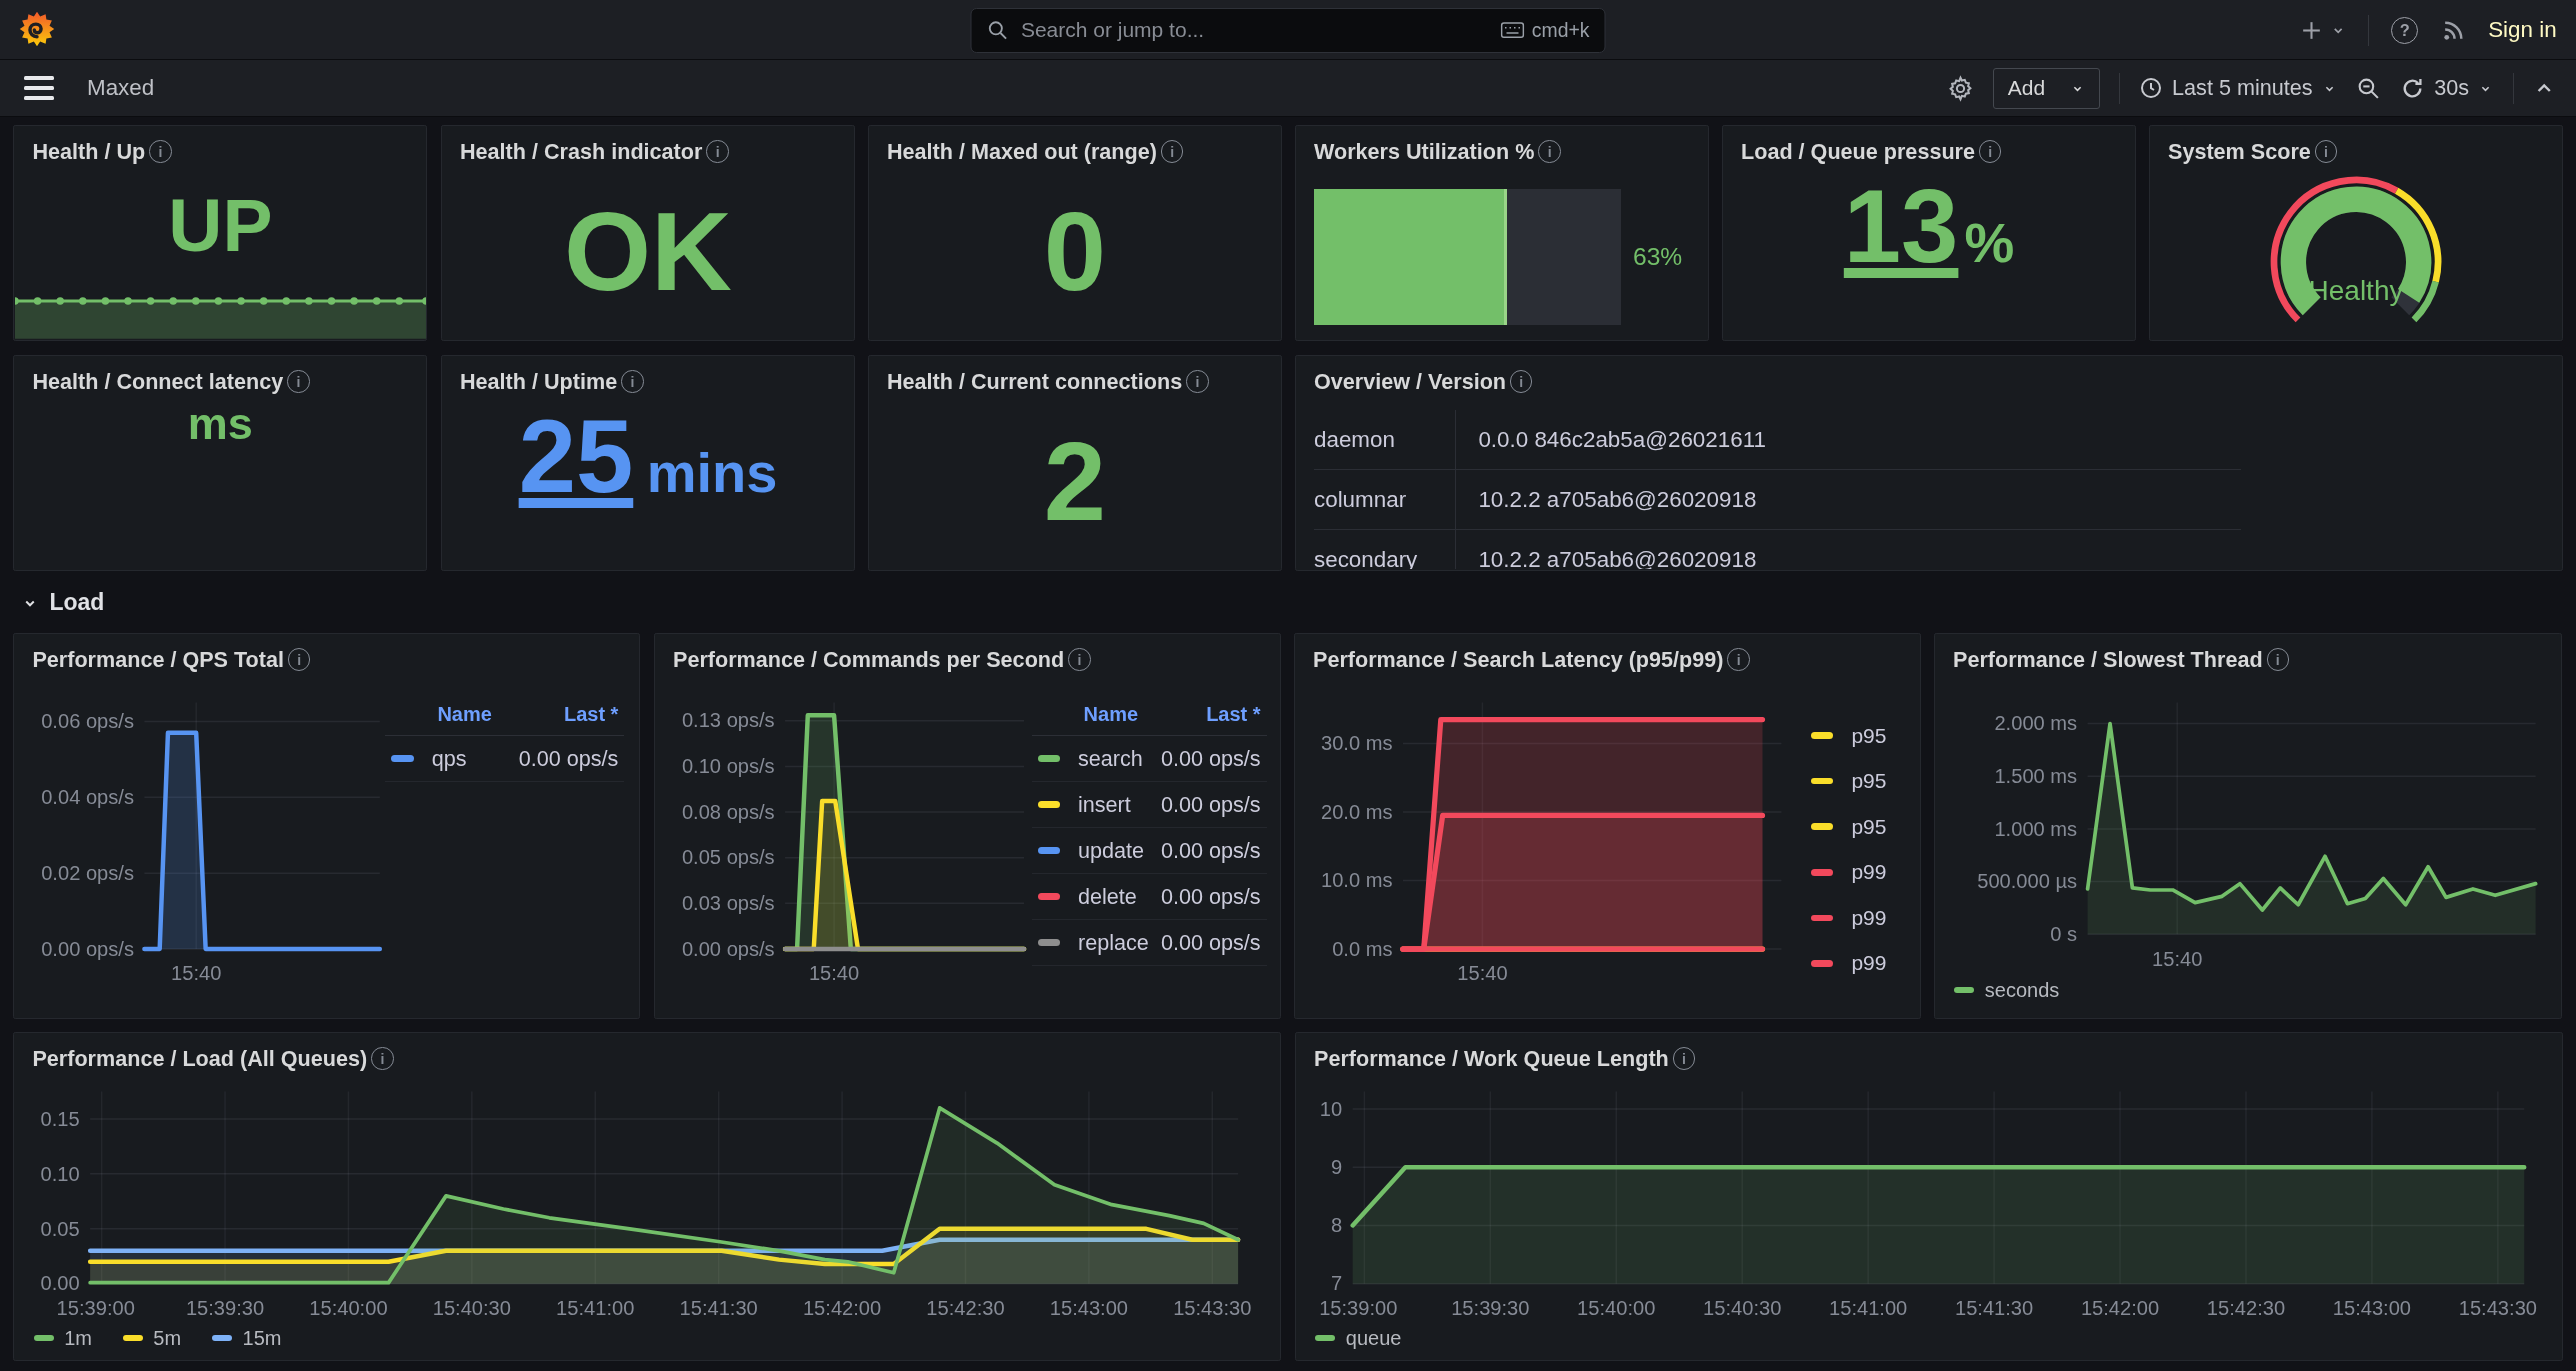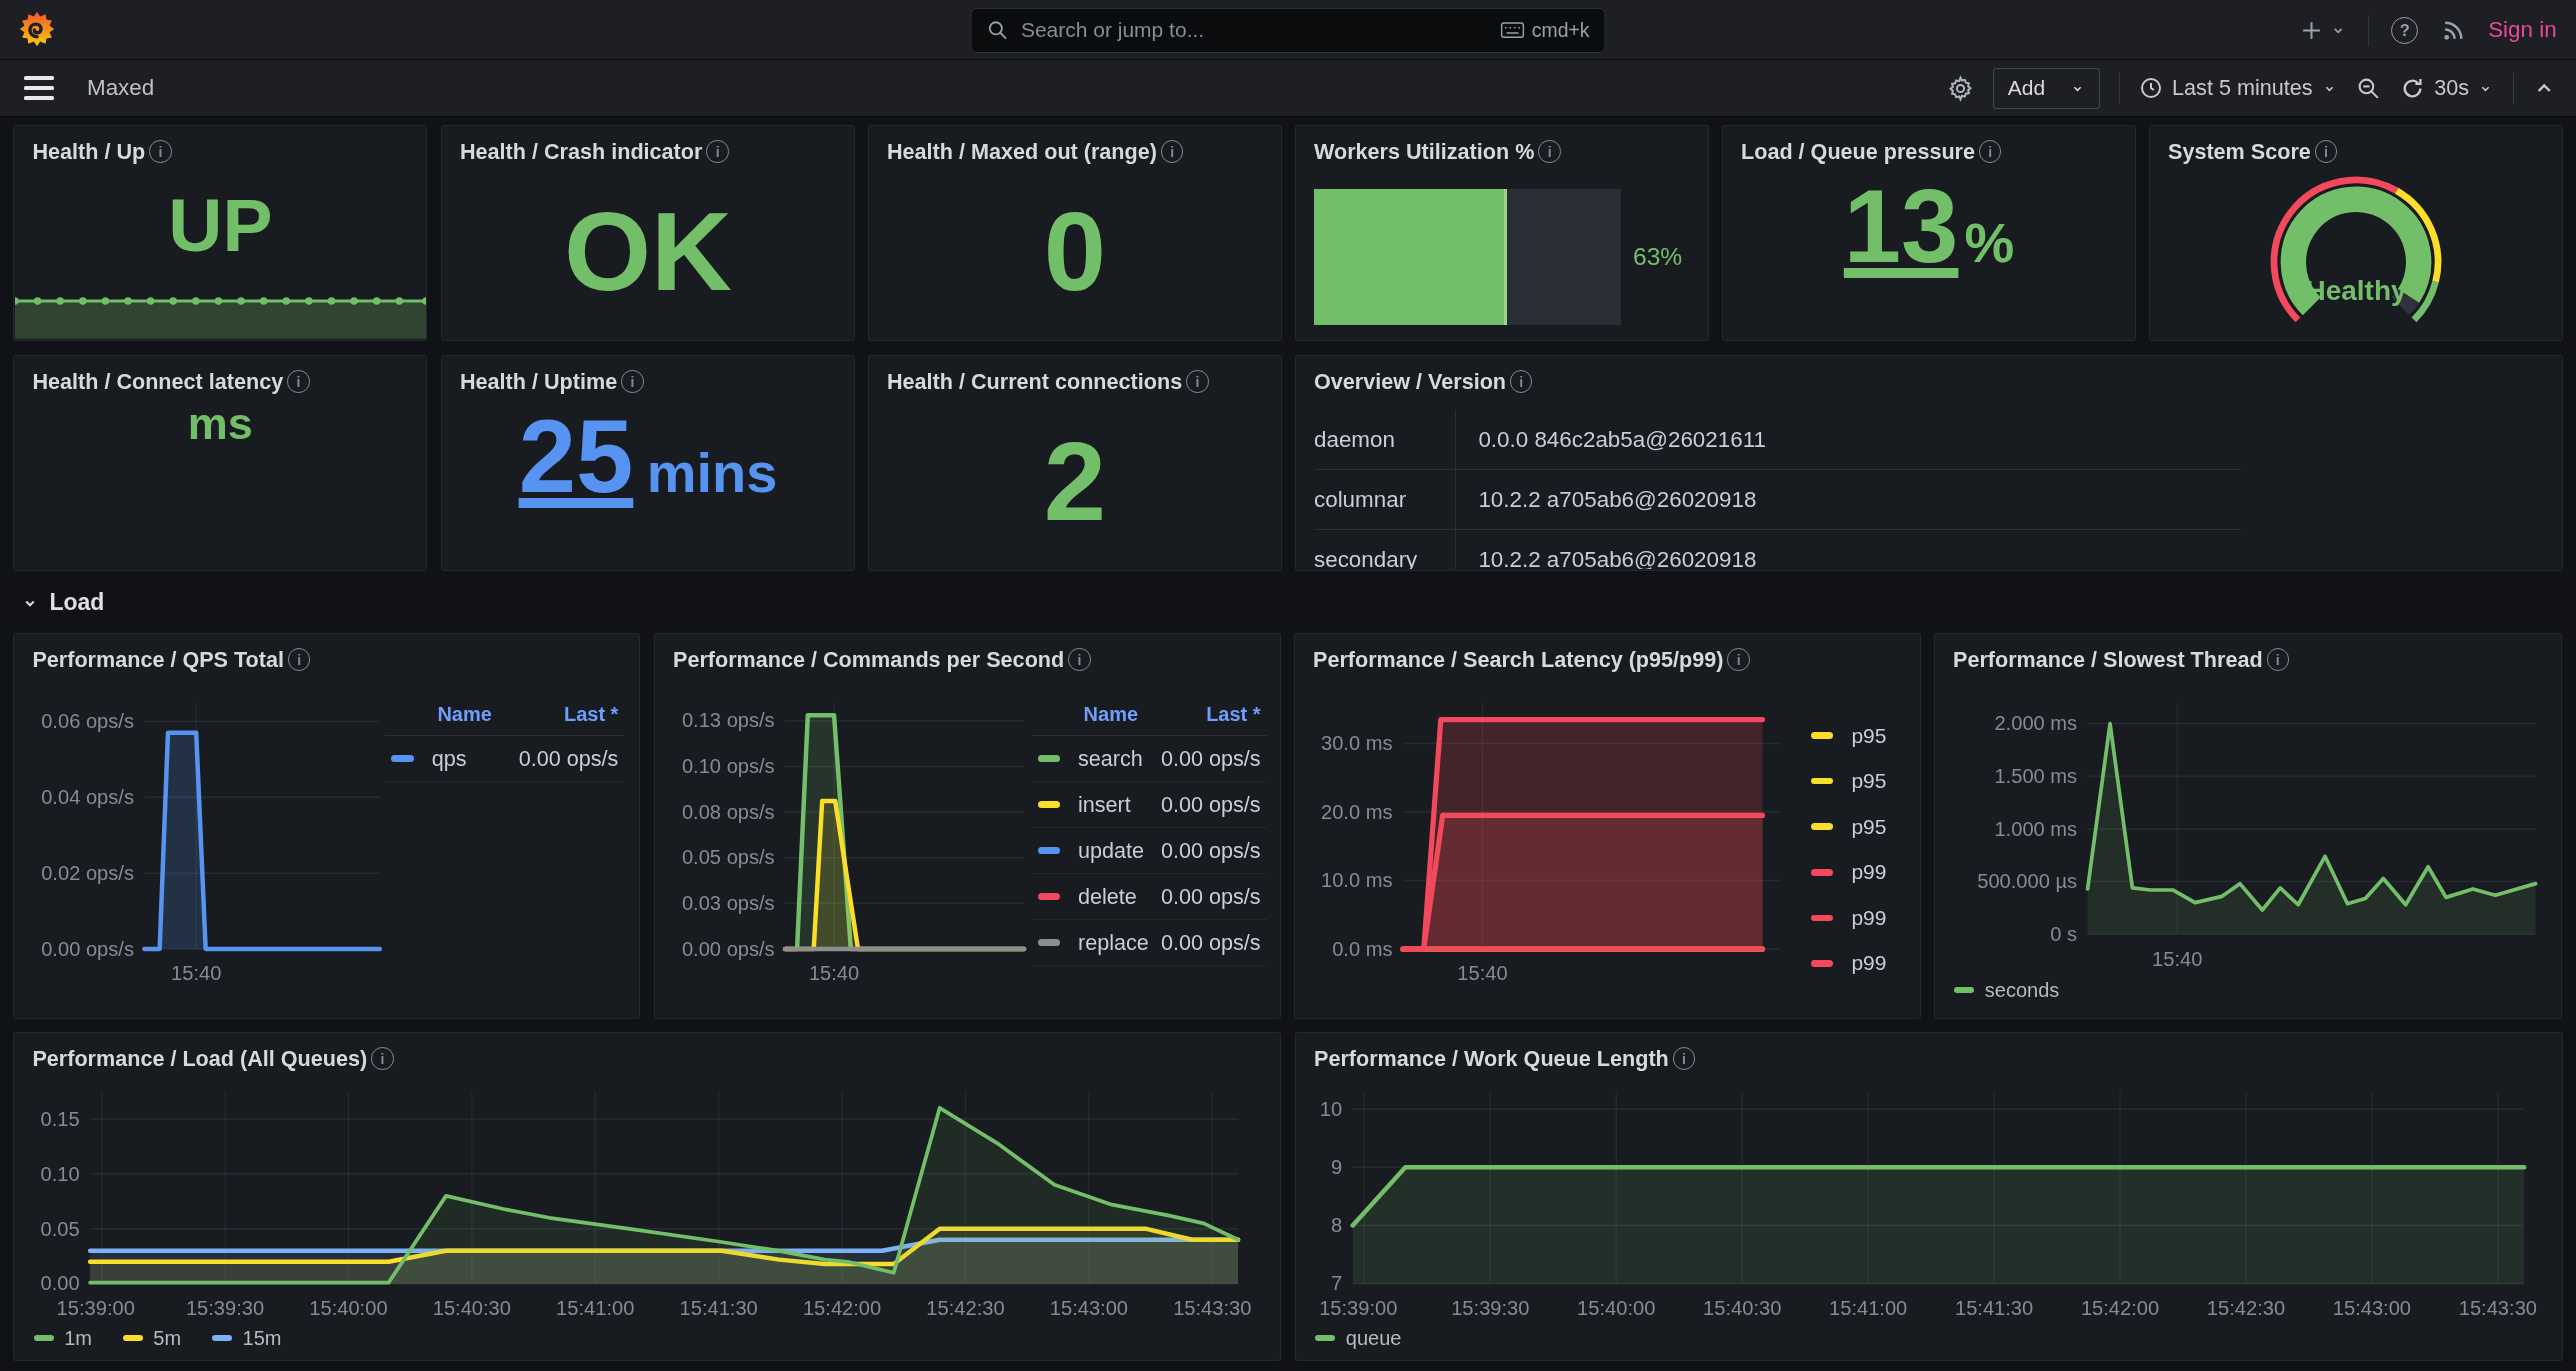--- a/index.html
+++ b/index.html
@@ -12,21 +12,21 @@
   .logo { position:absolute; left:19.4px; top:11.2px; width:36px; height:36px; }
   .searchbox { position:absolute; left:50%; top:7.5px; transform:translateX(-50%);
     width:635px; height:45px; background:#0b0c0e; border:0.7px solid #2e3138; border-radius:6px;
     display:flex; align-items:center; padding:0 15px; gap:12px; }
   .searchbox input { flex:1; background:transparent; border:none; outline:none;
     font-size:21px; color:#ccccdc; font-family:inherit; }
   .searchbox input::placeholder { color:#888c94; }
   .kbd-hint { display:flex; align-items:center; gap:7.5px; color:#9aa0a8; font-size:19.4px; }
   .top-right { position:absolute; right:19.4px; top:0; height:60px; display:flex; align-items:center; gap:22.4px; }
   .vdiv { width:0.7px; height:31px; background:#34373d; }
-  .signin { font-size:22.4px; color:#ec4899; font-weight:500; }
+  .signin { font-size:22.4px; color:#fef9c3; font-weight:500; }
   .iconbtn { display:flex; align-items:center; justify-content:center; color:#9da0a8; cursor:pointer; }
   .plusbtn { display:flex; align-items:center; gap:6px; color:#9da0a8; }
   .qmark { width:27px; height:27px; border:1.9px solid #9da0a8; border-radius:50%;
     display:flex; align-items:center; justify-content:center; font-size:16.4px; font-weight:700; color:#9da0a8; }
   .qmark::after { content:"?"; }
 
   .navbar { position:absolute; left:0; top:60px; width:2576px; height:57px; background:#1d1f24;
     border-bottom:0.7px solid #0b0c0f; display:flex; align-items:center; }
   .burger { margin-left:24px; width:30px; display:flex; flex-direction:column; gap:6px; }
   .burger span { display:block; height:3.7px; background:#e8e9ec; border-radius:1.5px; }
@@ -58,21 +58,21 @@
   
   .bargauge { position:absolute; left:18px; top:63px; height:136px; width:307px; background:#2b2e35; }
   .bargauge .fill { position:absolute; left:0; top:0; bottom:0; background:#73bf69; border-right:3px solid #9ad588; }
   .bg-label { position:absolute; left:337px; top:63px; height:136px; width:82px;
     display:flex; align-items:center; font-size:24.6px; color:#73bf69; }
 
   
   .gauge-wrap { position:absolute; left:0; right:0; top:39px; bottom:3px; display:flex; align-items:flex-start; justify-content:center; }
   .gauge-box { position:relative; width:246px; height:170px; }
   .gauge-label { position:absolute; left:0; right:0; top:110px; text-align:center;
-    font-size:28px; font-weight:700; color:#73bf69; }
+    font-size:28px; font-weight:400; color:#73bf69; }
 
   
   .vtable { position:absolute; left:18px; right:321px; top:54px; bottom:1.5px; overflow:hidden; }
   .vrow { display:flex; align-items:stretch; height:60px; border-bottom:0.7px solid #2b2e35; }
   .vrow:last-child { border-bottom:none; }
   .vc1 { width:142px; display:flex; align-items:center; border-right:0.7px solid #2b2e35; font-size:22.4px; color:#ccccdc; }
   .vc2 { display:flex; align-items:center; padding-left:22.4px; font-size:22.4px; color:#ccccdc; }
 
   
   .chart { position:absolute; }

